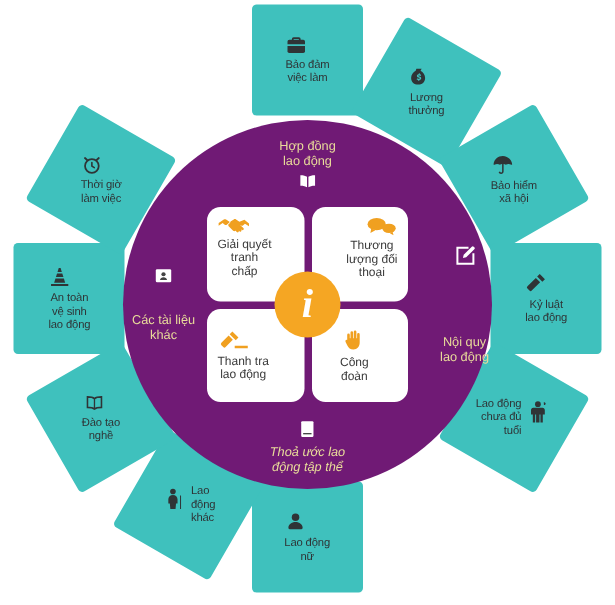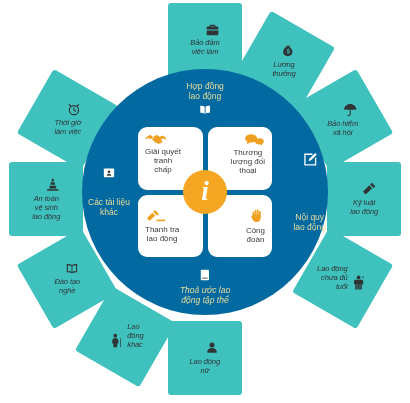--- a/index.html
+++ b/index.html
@@ -33,24 +33,23 @@
     box-sizing:border-box;
     display:flex;
     flex-direction:column;
     align-items:center;
     justify-content:center;
     padding:3px 2px;
   }
   .seg-inner{
     display:flex;
     flex-direction:column;
-    align-items:flex-end;
+    align-items:flex-start;
     justify-content:center;
     gap:2px;
-    font-style:italic;
   }
   .seg-ico{
     color:#2f3436;
     line-height:1;
     display:block;
   }
   .seg-ico svg{display:block;}
   .seg-txt{
     color:#2f3436;
     font-size:7.5px;
@@ -59,24 +58,24 @@
     white-space:pre-line;
     letter-spacing:-0.1px;
   }
   
   .seg.row .seg-inner{flex-direction:row;gap:4px;}
   .seg.row .seg-txt{text-align:left;}
 
   
   #disc{
     position:absolute;
-    left:82px;top:69px;
+    left:82px;top:80px;
     width:246px;height:246px;
     border-radius:50%;
-    background:#0369a1;
+    background:#701a75;
   }
   .disc-label{
     position:absolute;
     display:flex;
     flex-direction:column;
     align-items:center;
     justify-content:center;
     gap:2px;
     color:#e8d98a;
   }
@@ -124,21 +123,21 @@
     line-height:1.15;
     color:#3a3a3a;
     text-align:center;
     white-space:pre-line;
   }
   #card-tl .card-txt,#card-bl .card-txt{text-align:center;}
   #card-tr .card-txt,#card-br .card-txt{text-align:center;}
   #card-tl{align-items:flex-start;justify-content:flex-start;padding:6px 0 0 7px;}
   #card-bl{align-items:flex-start;justify-content:center;padding:0 0 0 7px;}
   #card-tr{align-items:flex-end;justify-content:flex-start;padding:6px 7px 0 0;}
-  #card-br{align-items:flex-end;justify-content:center;padding:0 7px 0 0;}
+  #card-br{align-items:center;justify-content:center;padding:0 7px 0 0;}
 
   
   #badge{
     position:absolute;
     left:50%;top:50%;
     transform:translate(-50%,-50%);
     width:44px;height:44px;
     border-radius:50%;
     background:#f5a623;
     display:flex;

